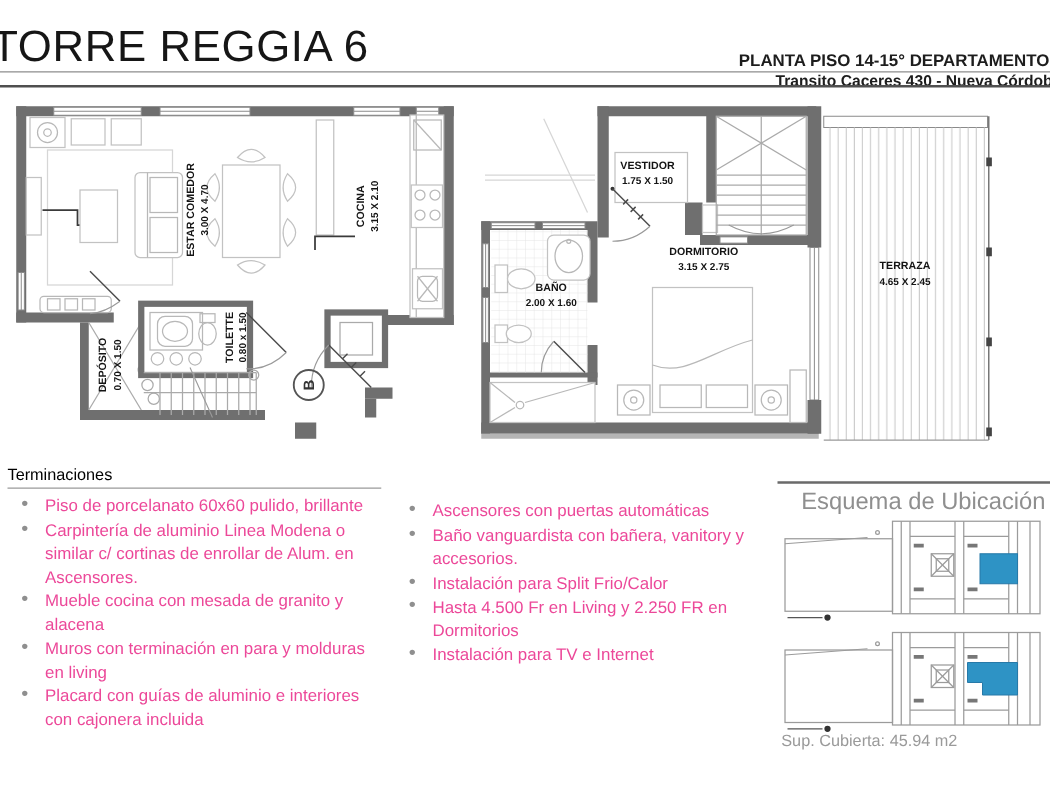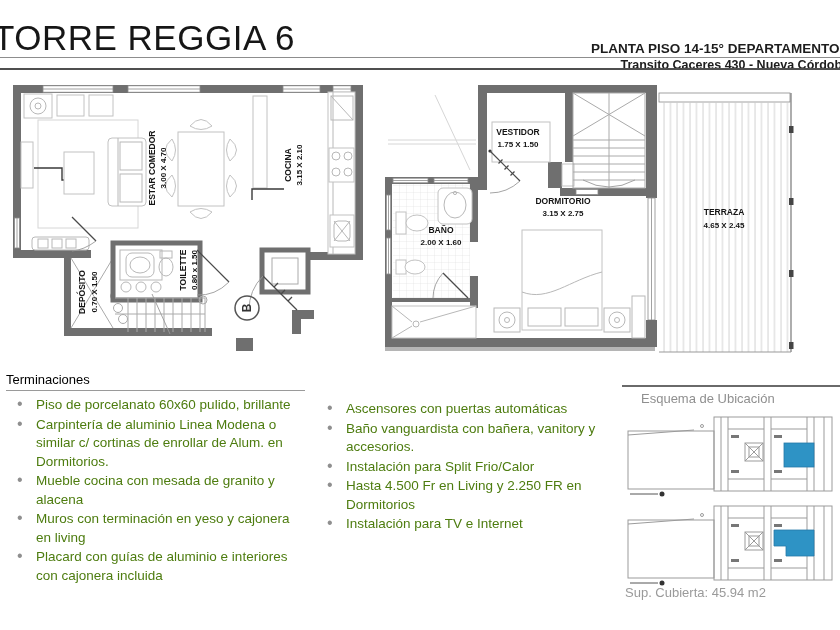--- a/index.html
+++ b/index.html
@@ -6,27 +6,27 @@
   .page{position:relative;width:840px;height:600px;background:#fff;overflow:hidden;
         font-family:"Liberation Sans",sans-serif;}
   .title{position:absolute;left:-7px;top:18px;font-size:35px;letter-spacing:.5px;color:#161616;white-space:nowrap;}
   .hline1{position:absolute;left:0;top:57px;width:840px;border-top:1.4px solid #8d8d8d;}
   .hline2{position:absolute;left:0;top:68px;width:840px;border-top:2.2px solid #4f4f4f;}
   .plan-title{position:absolute;right:-13px;top:41px;font-size:13.5px;font-weight:bold;color:#1d1d1d;white-space:nowrap;}
   .address{position:absolute;right:-9px;top:58px;font-size:12.5px;font-weight:bold;color:#1d1d1d;white-space:nowrap;}
   .plans{position:absolute;left:0;top:80px;}
   .spec-h{position:absolute;left:6px;top:372px;width:299px;font-size:13px;color:#000000;
           border-bottom:1.2px solid #9a9a9a;padding-bottom:3px;}
-  ul.specs{position:absolute;margin:0;padding:0;list-style:none;font-size:13.5px;line-height:18.5px;color:#4d7c0f;}
+  ul.specs{position:absolute;margin:0;padding:0;list-style:none;font-size:13.5px;line-height:18.5px;color:#ec4899;}
   ul.specs li{padding-left:30px;position:relative;margin-bottom:1px;}
   ul.specs li::before{content:"\2022";position:absolute;left:11px;top:-1px;font-size:16px;color:#8f8f8f;}
   .specs-left{left:6px;top:396px;width:300px;}
   .specs-right{left:316px;top:400px;width:300px;}
   .ubic-line{position:absolute;left:622px;top:385px;width:218px;border-top:2px solid #6a6a6a;}
-  .ubic-h{position:absolute;left:641px;top:391px;font-size:13px;color:#8f8f8f;}
+  .ubic-h{position:absolute;left:641px;top:391px;font-size:19px;color:#8f8f8f;}
   .mini{position:absolute;left:624px;}
   .mini1{top:407px;}
   .mini2{top:496px;}
   .areas{position:absolute;left:625px;top:583px;font-size:13px;color:#9a9a9a;line-height:20px;}
   
   .wall{fill:#6f6f6f;stroke:none;}
   .wout{fill:#ffffff;stroke:#6f6f6f;stroke-width:5;}
   .furn{fill:#ffffff;stroke:#c2c2c2;stroke-width:1;}
   .furn2{fill:none;stroke:#b8b8b8;stroke-width:1;}
   .thin{fill:none;stroke:#aaaaaa;stroke-width:1;}
@@ -335,23 +335,23 @@
       <text class="rname" x="441" y="153">BAÑO</text>
       <text class="rdims" x="441" y="165">2.00 X 1.60</text>
       <text class="rname" x="724" y="135">TERRAZA</text>
       <text class="rdims" x="724" y="148">4.65 X 2.45</text>
     </g>
   </svg>
 
   <div class="spec-h">Terminaciones</div>
   <ul class="specs specs-left">
     <li>Piso de porcelanato 60x60 pulido, brillante</li>
-    <li>Carpintería de aluminio Linea Modena o similar c/ cortinas de enrollar de Alum. en Dormitorios.</li>
+    <li>Carpintería de aluminio Linea Modena o similar c/ cortinas de enrollar de Alum. en Ascensores.</li>
     <li>Mueble cocina con mesada de granito y alacena</li>
-    <li>Muros con terminación en yeso y cajonera en living</li>
+    <li>Muros con terminación en para y molduras en living</li>
     <li>Placard con guías de aluminio e interiores con cajonera incluida</li>
   </ul>
   <ul class="specs specs-right">
     <li>Ascensores con puertas automáticas</li>
     <li>Baño vanguardista con bañera, vanitory y accesorios.</li>
     <li>Instalación para Split Frio/Calor</li>
     <li>Hasta 4.500 Fr en Living y 2.250 FR en Dormitorios</li>
     <li>Instalación para TV e Internet</li>
   </ul>
 

